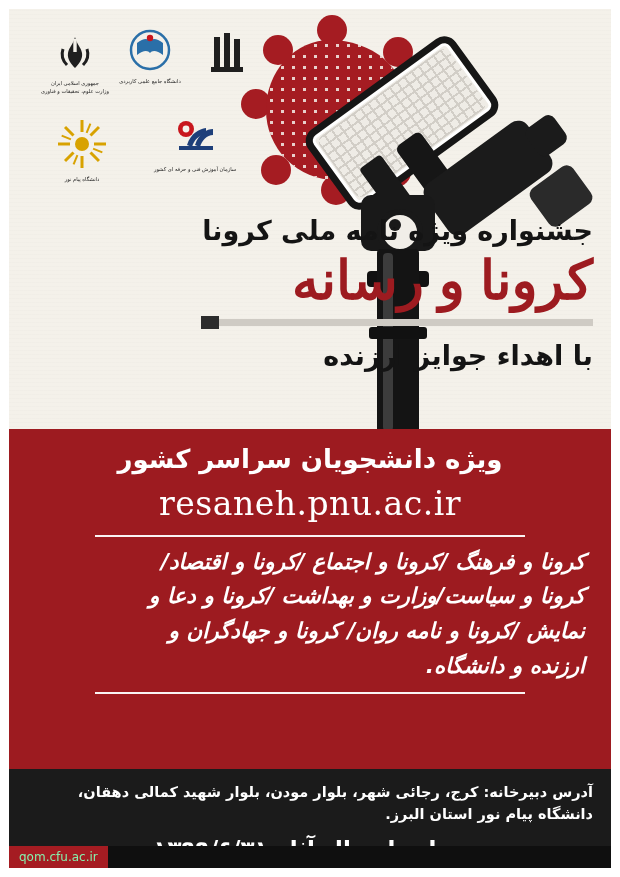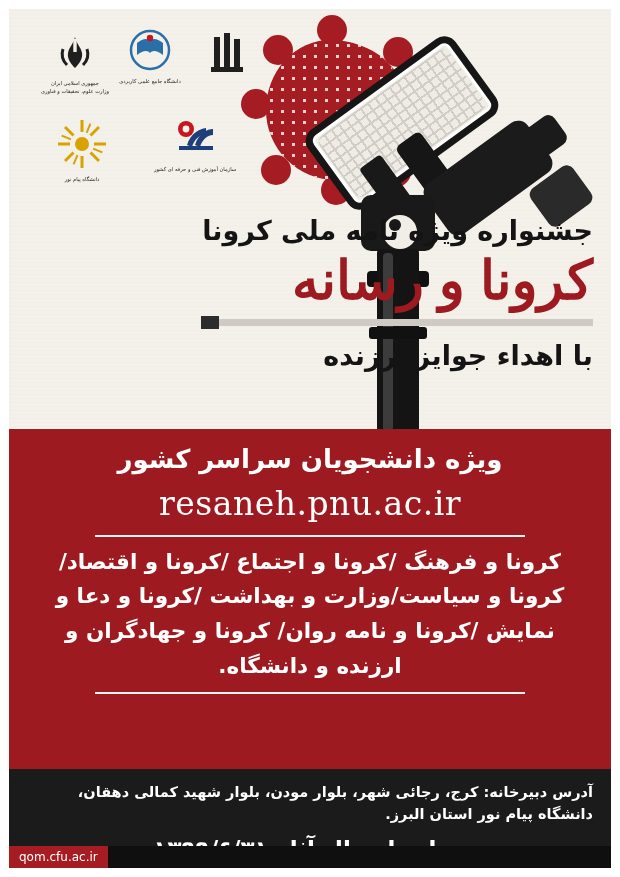--- a/index.html
+++ b/index.html
@@ -184,24 +184,25 @@
   .mid-url{
     margin-top:8px;
     font-size:33px;letter-spacing:.5px;
     font-family:"DejaVu Serif","Liberation Serif",serif;
     direction:ltr;
   }
   .mid-sep{
     margin:12px auto 8px auto;height:2px;width:430px;background:#ffffff;opacity:.95;
   }
   .topics{
-    text-align:center;direction:rtl;
+    text-align:right;direction:rtl;
     font-size:21.5px;line-height:1.62;font-weight:600;
     font-family:"DejaVu Sans",sans-serif;
     padding:0 4px;
+    font-style:italic;
   }
   .mid-sep2{
     margin:8px auto 0 auto;height:2px;width:430px;background:#ffffff;opacity:.95;
   }
 
   
   .bot-section{
     position:absolute;left:0;right:0;top:760px;bottom:0;
     background:#1b1b1b;color:#ffffff;
     box-sizing:border-box;padding:12px 18px 4px 18px;
@@ -211,21 +212,21 @@
     font-family:"DejaVu Sans",sans-serif;
   }
   .deadline{
     margin-top:10px;text-align:center;font-size:23px;font-weight:bold;
     font-family:"DejaVu Sans",sans-serif;
   }
   .footer-bar{
     position:absolute;left:0;right:0;bottom:0;height:22px;background:#0f0f0f;
   }
   .footer-chip{
-    position:absolute;left:0;bottom:0;height:22px;background:#a51c22;color:#ffffff;
+    position:absolute;left:0;bottom:0;height:22px;background:#a51c22;color:#86efac;
     font-size:12px;line-height:22px;padding:0 10px;direction:ltr;
     font-family:"DejaVu Sans",sans-serif;
   }
 </style>
 </head>
 <body>
 
 <div class="poster">
 
   <div class="top-section">

